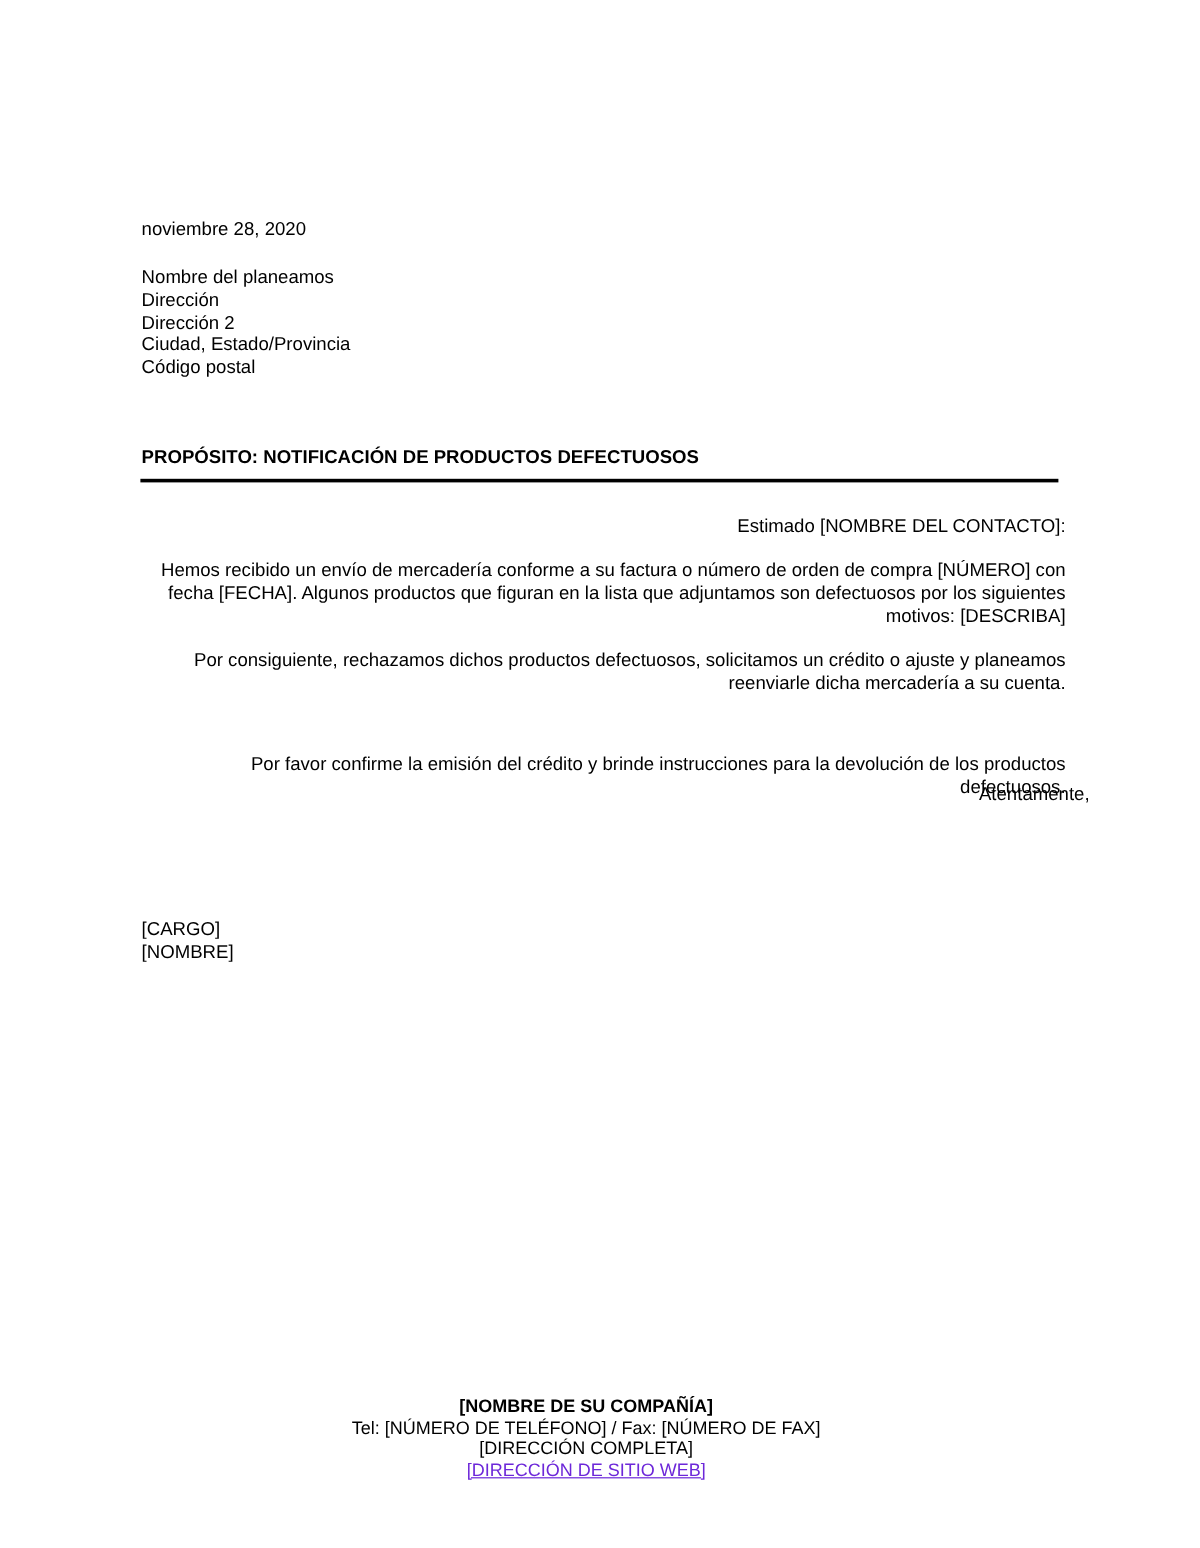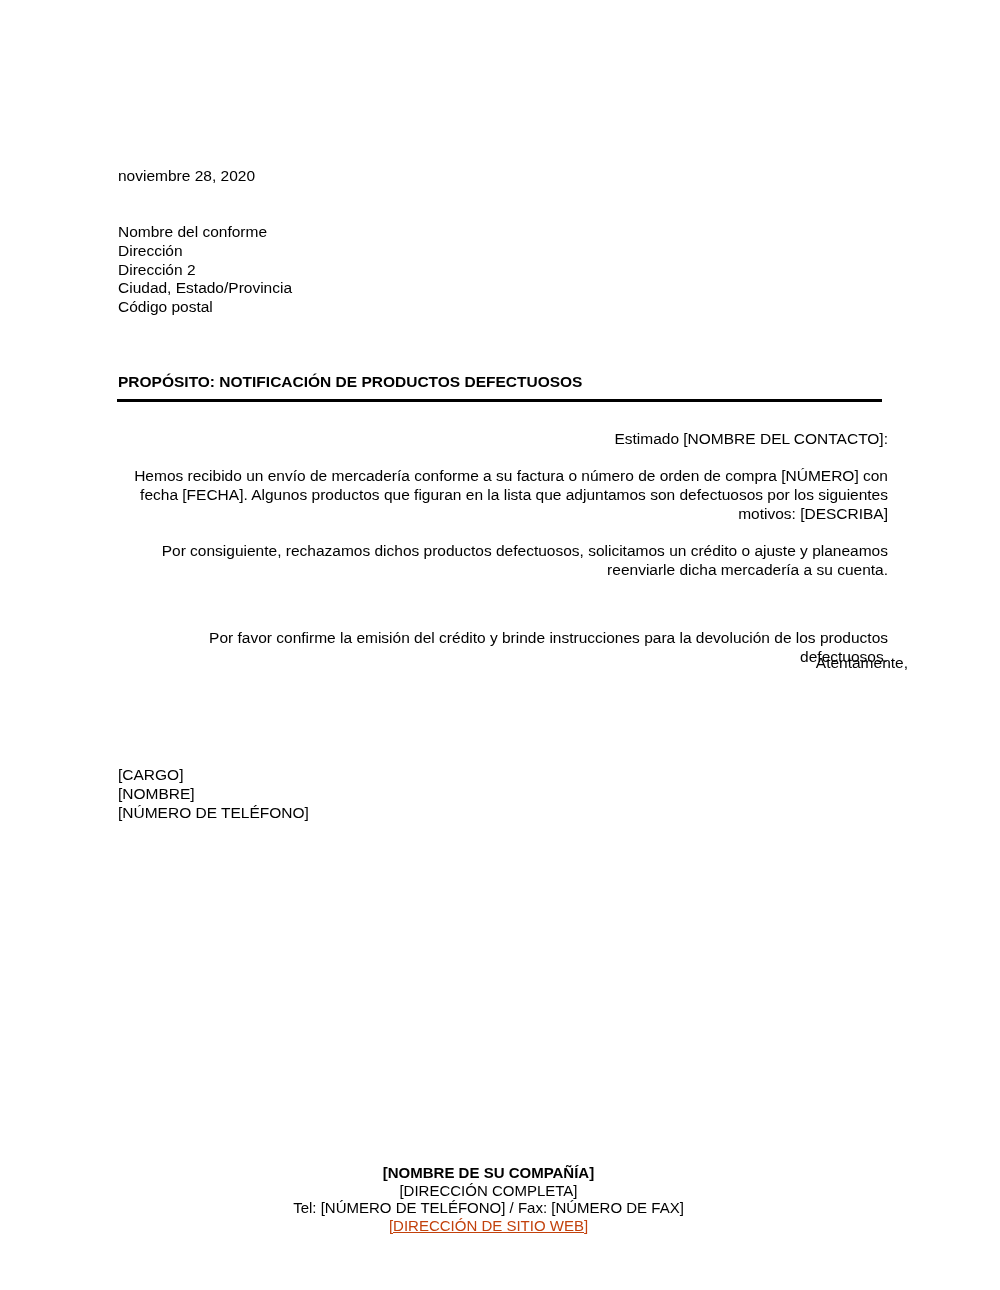--- a/index.html
+++ b/index.html
@@ -5,50 +5,49 @@
     html, body { margin: 0; padding: 0; background: #ffffff; }
     body { width: 1000px; height: 1290px; position: relative; overflow: hidden;
            font-family: "Liberation Sans", sans-serif; color: #000; font-size: 15.5px; }
     .abs { position: absolute; left: 118px; }
     .line { line-height: 18.8px; margin: 0; white-space: nowrap; }
     .para { position: absolute; left: 118px; width: 770px; line-height: 19px; margin: 0; text-align: right; }
     .title { font-weight: bold; }
     .rule { position: absolute; left: 117px; top: 399px; width: 765px; height: 3px; background: #000; }
     .footer { position: absolute; left: 0; width: 977px; top: 1164px; text-align: center; font-size: 15px; line-height: 17.5px; }
     .footer .company { font-weight: bold; }
-    .footer a { color: #c2410c; text-decoration: underline; }
+    .footer a { color: #6d28d9; text-decoration: underline; }
   </style>
 </head>
 <body>
 
-<div class="abs line" style="top:167px;text-align:right;">noviembre 28, 2020</div>
+<div class="abs line" style="top:183px;text-align:right;">noviembre 28, 2020</div>
 
 <div class="abs" style="top:223px;">
-  <p class="line">Nombre del conforme</p>
+  <p class="line">Nombre del planeamos</p>
   <p class="line">Dirección</p>
   <p class="line">Dirección 2</p>
   <p class="line">Ciudad, Estado/Provincia</p>
   <p class="line">Código postal</p>
 </div>
 
 <div class="abs line title" style="top:373px;">PROPÓSITO: NOTIFICACIÓN DE PRODUCTOS DEFECTUOSOS</div>
 <div class="rule"></div>
 
 <p class="para" style="top:429px;">Estimado [NOMBRE DEL CONTACTO]:</p>
 
 <p class="para" style="top:466px;">Hemos recibido un envío de mercadería conforme a su factura o número de orden de compra [NÚMERO] con fecha [FECHA]. Algunos productos que figuran en la lista que adjuntamos son defectuosos por los siguientes motivos: [DESCRIBA]</p>
 <p class="para" style="top:541px;">Por consiguiente, rechazamos dichos productos defectuosos, solicitamos un crédito o ajuste y planeamos reenviarle dicha mercadería a su cuenta.</p>
 <p class="para" style="top:628px;">Por favor confirme la emisión del crédito y brinde instrucciones para la devolución de los productos defectuosos.</p>
 
 <p class="para" style="top:653px;margin-left:20px;">Atentamente,</p>
 
 <div class="abs" style="top:766px;">
   <p class="line">[CARGO]</p>
   <p class="line">[NOMBRE]</p>
-  <p class="line">[NÚMERO DE TELÉFONO]</p>
 </div>
 
 <div class="footer">
   <div class="company">[NOMBRE DE SU COMPAÑÍA]</div>
+  <div>Tel: [NÚMERO DE TELÉFONO] / Fax: [NÚMERO DE FAX]</div>
   <div>[DIRECCIÓN COMPLETA]</div>
-  <div>Tel: [NÚMERO DE TELÉFONO] / Fax: [NÚMERO DE FAX]</div>
   <div><a>[DIRECCIÓN DE SITIO WEB]</a></div>
 </div>
 
 </body></html>

